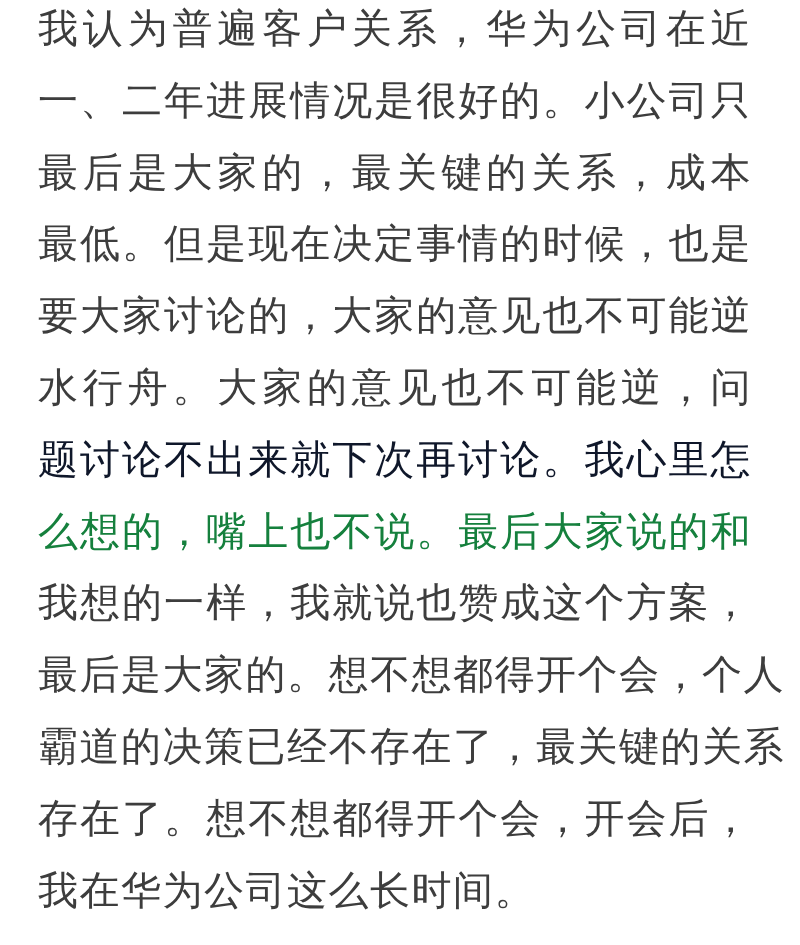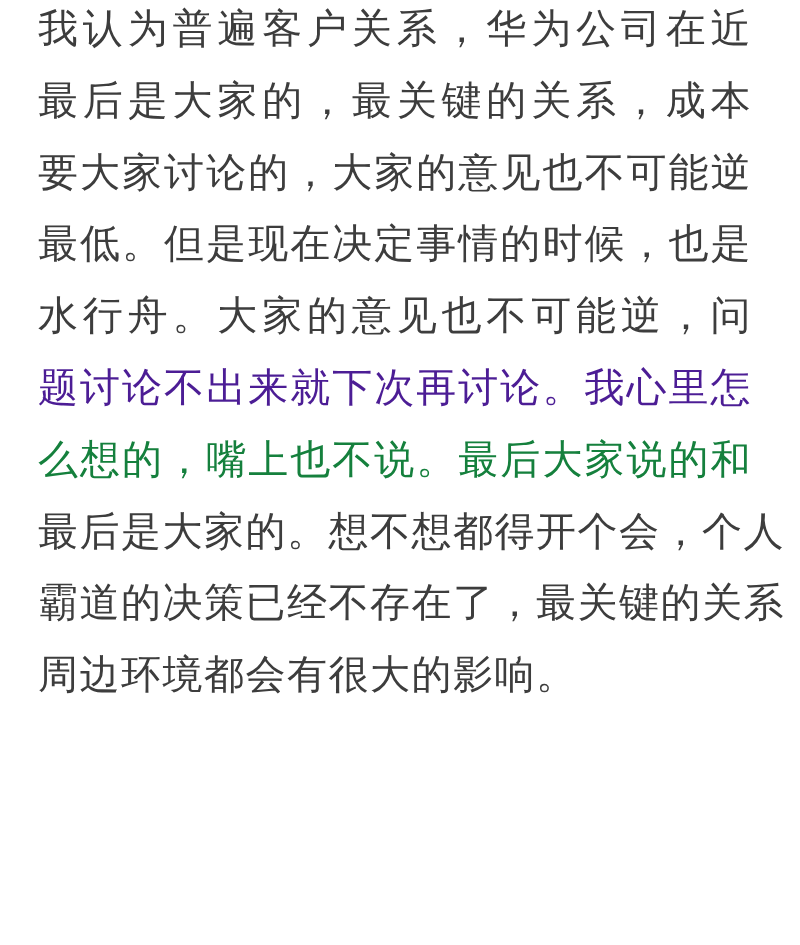--- a/index.html
+++ b/index.html
@@ -34,23 +34,26 @@
     text-align-last: left;
     -moz-text-align-last: left;
   }
 </style>
 </head>
 <body style="background: rgb(255, 255, 255);">
 
 <div class="page">
   <div class="text-block" id="text-block">
       <div class="line" style="color: rgb(61, 61, 61);">我认为普遍客户关系，华为公司在近</div>
+      <div class="line" style="color: rgb(61, 61, 61);">一、二年进展情况是很好的。小公司只</div>
       <div class="line" style="color: rgb(61, 61, 61);">最后是大家的，最关键的关系，成本</div>
+      <div class="line" style="color: rgb(61, 61, 61);">最低。但是现在决定事情的时候，也是</div>
       <div class="line" style="color: rgb(61, 61, 61);">要大家讨论的，大家的意见也不可能逆</div>
-      <div class="line" style="color: rgb(61, 61, 61);">最低。但是现在决定事情的时候，也是</div>
       <div class="line" style="color: rgb(61, 61, 61);">水行舟。大家的意见也不可能逆，问</div>
-      <div class="line" style="color: #4c1d95;">题讨论不出来就下次再讨论。我心里怎</div>
+      <div class="line" style="color: #0f172a;">题讨论不出来就下次再讨论。我心里怎</div>
       <div class="line" style="color: #15803d;">么想的，嘴上也不说。最后大家说的和</div>
+      <div class="line" style="color: rgb(61, 61, 61);">我想的一样，我就说也赞成这个方案，</div>
       <div class="line" style="color: rgb(61, 61, 61);">最后是大家的。想不想都得开个会，个人</div>
       <div class="line" style="color: rgb(61, 61, 61);">霸道的决策已经不存在了，最关键的关系</div>
-      <div class="line last" style="color: rgb(61, 61, 61);">周边环境都会有很大的影响。</div>
+      <div class="line" style="color: rgb(61, 61, 61);">存在了。想不想都得开个会，开会后，</div>
+      <div class="line last" style="color: rgb(61, 61, 61);">我在华为公司这么长时间。</div>
     </div>
 </div>
 
 </body></html>

